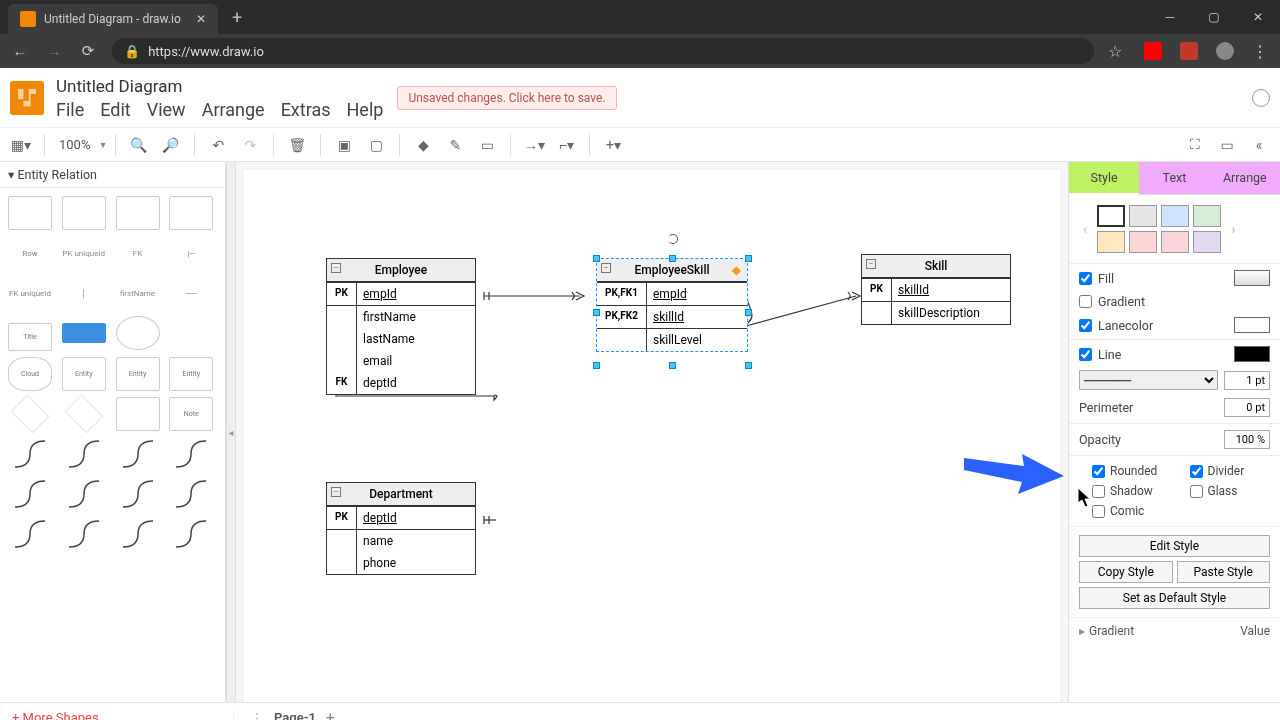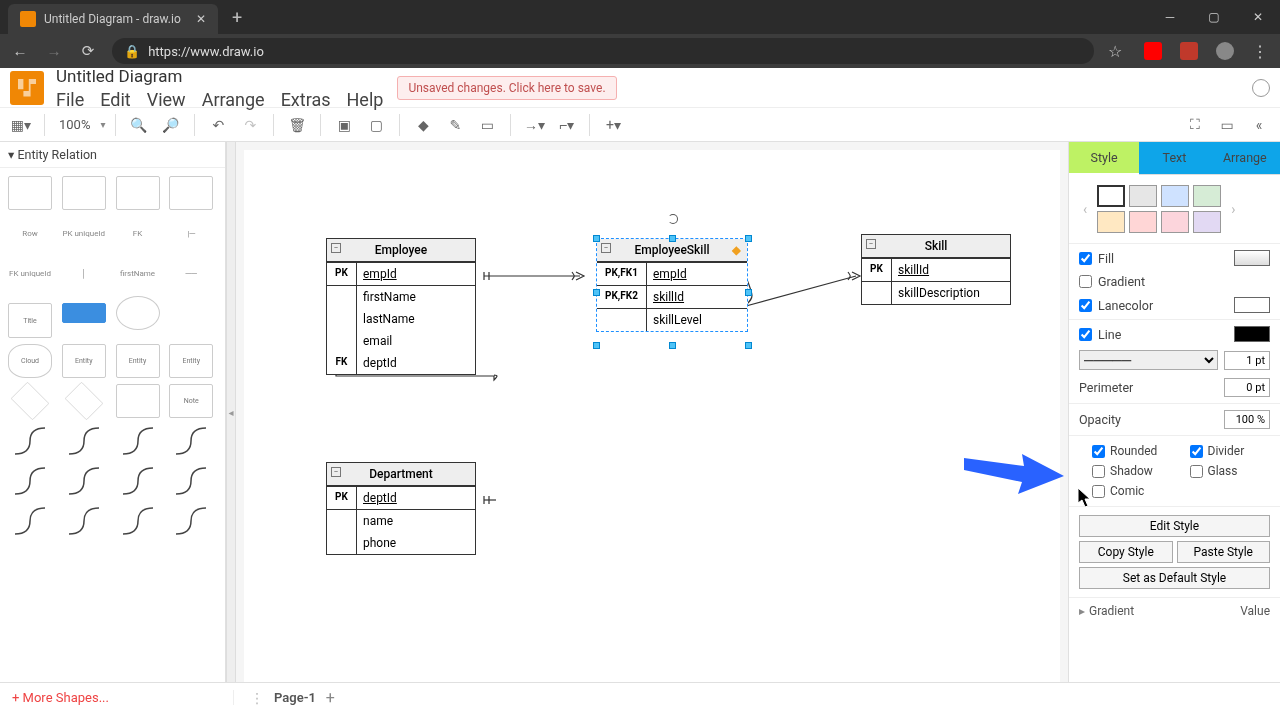--- a/index.html
+++ b/index.html
@@ -14,21 +14,21 @@
 .winctrls { margin-left: auto; display: flex; }
 .winctrls div { width: 44px; height: 34px; display: flex; align-items: center; justify-content: center; color: #ccc; font-size: 12px; }
 
 .addrbar { height: 34px; background: #3c3c3c; display: flex; align-items: center; padding: 0 10px; gap: 14px; color: #ccc; }
 .navbtn { width: 20px; height: 20px; display: flex; align-items: center; justify-content: center; font-size: 15px; }
 .url { flex: 1; background: #2b2b2b; height: 26px; border-radius: 13px; display: flex; align-items: center; padding: 0 12px; font-size: 13px; color: #ddd; gap: 8px; }
 .righticons { display: flex; gap: 18px; align-items: center; }
 .righticons div { width: 18px; height: 18px; }
 
 
-.apphdr { height: 40px; border-bottom: 1px solid #eee; display: flex; align-items: center; padding: 0 10px; }
+.apphdr { height: 60px; border-bottom: 1px solid #eee; display: flex; align-items: center; padding: 0 10px; }
 .applogo { width: 34px; height: 34px; background: #f08705; border-radius: 3px; margin-right: 12px; position: relative; }
 .applogo::after { content: ''; position: absolute; inset: 8px; background: #fff; clip-path: polygon(0 60%, 30% 60%, 30% 100%, 70% 100%, 70% 30%, 100% 30%, 100% 0, 60% 0, 60% 70%, 30% 70%, 30% 0, 0 0); opacity: .6; }
 .title-menus { display: flex; flex-direction: column; }
 .doctitle { font-size: 17px; color: #333; }
 .menus { display: flex; gap: 16px; font-size: 18px; color: #444; margin-top: 3px; }
 .menus span { cursor: pointer; }
 .unsaved { margin-left: 14px; border: 1px solid #f5b0b0; background: #fdeeee; color: #c05050; font-size: 12px; padding: 4px 10px; border-radius: 3px; }
 .globe { margin-left: auto; width: 18px; height: 18px; border: 1.5px solid #999; border-radius: 50%; position: relative; }
 
 
@@ -67,21 +67,21 @@
 .rothandle { position: absolute; width: 10px; height: 10px; border: 1.5px solid #555; border-radius: 50%; border-left-color: transparent; }
 
 .conn { position: absolute; pointer-events: none; }
 
 .collapse-bar { width: 10px; background: #eee; border-left: 1px solid #ddd; border-right: 1px solid #ddd; display: flex; align-items: center; justify-content: center; color: #999; font-size: 10px; }
 
 .rightpanel { width: 212px; border-left: 1px solid #e0e0e0; background: #fff; display: flex; flex-direction: column; font-size: 12.5px; color: #444; }
 .rtabs { display: flex; border-bottom: 1px solid #ddd; }
 .rtab { flex: 1; text-align: center; padding: 8px 4px; cursor: pointer; }
 .rtab.active { background: #bef264; border-bottom: 2px solid #fff; margin-bottom: -1px; }
-.rtab:not(.active) { background: #0ea5e9; }
+.rtab:not(.active) { background: #f0abfc; }
 .swatches { padding: 10px; display: flex; align-items: center; gap: 6px; border-bottom: 1px solid #eee; }
 .swgrid { display: grid; grid-template-columns: repeat(4, 28px); grid-template-rows: repeat(2, 22px); gap: 4px; }
 .sw { border: 1px solid #999; }
 .sw.active { border: 2px solid #333; }
 .arr { color: #bbb; font-size: 14px; padding: 0 4px; cursor: pointer; }
 .propgroup { padding: 6px 10px; display: flex; flex-direction: column; gap: 8px; border-bottom: 1px solid #eee; }
 .proprow { display: flex; align-items: center; gap: 6px; }
 .proprow label { flex: 1; }
 .swatch-btn { width: 36px; height: 16px; border: 1px solid #666; background: linear-gradient(#fff,#ddd); }
 .swatch-btn.black { background: #000; }
@@ -204,21 +204,21 @@
       <div class="shape"></div>
       <div class="shape"></div>
       <div class="shape noborder">Row</div>
       <div class="shape noborder">PK uniqueId</div>
       <div class="shape noborder">FK</div>
       <div class="shape noborder">|─</div>
       <div class="shape noborder">FK uniqueId</div>
       <div class="shape noborder">│</div>
       <div class="shape noborder">firstName</div>
       <div class="shape noborder">──</div>
-      <div class="shape" style="height:35px;margin-top:7px">Title</div>
+      <div class="shape" style="height:28px;margin-top:7px">Title</div>
       <div class="shape filled" style="height:20px;margin-top:7px"></div>
       <div class="shape rnd"></div>
       <div></div>
       <div class="shape" style="border-radius:40%">Cloud</div>
       <div class="shape">Entity</div>
       <div class="shape">Entity</div>
       <div class="shape">Entity</div>
       <div class="shape diam"></div>
       <div class="shape diam"></div>
       <div class="shape"></div>

